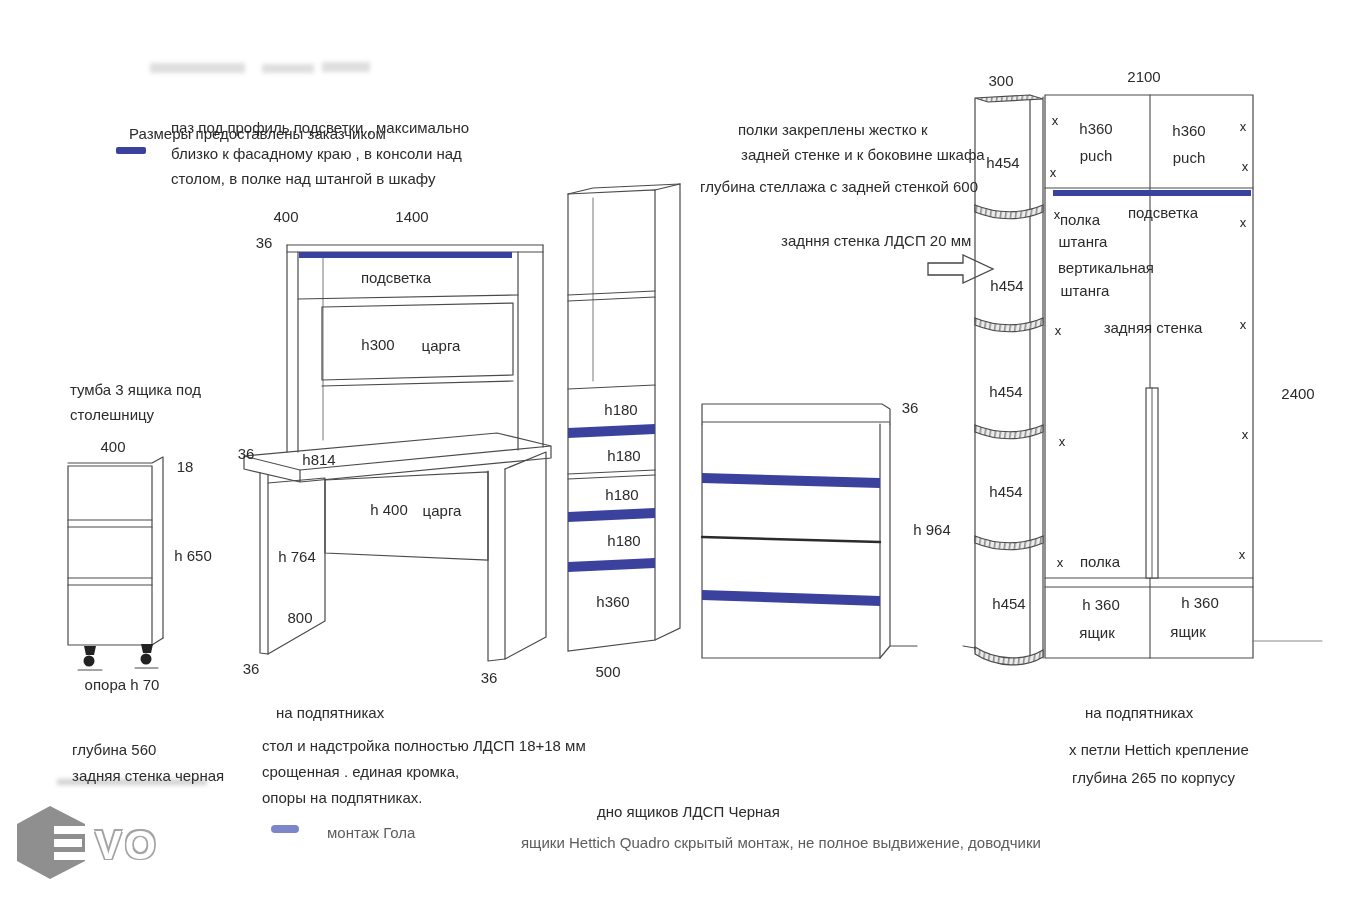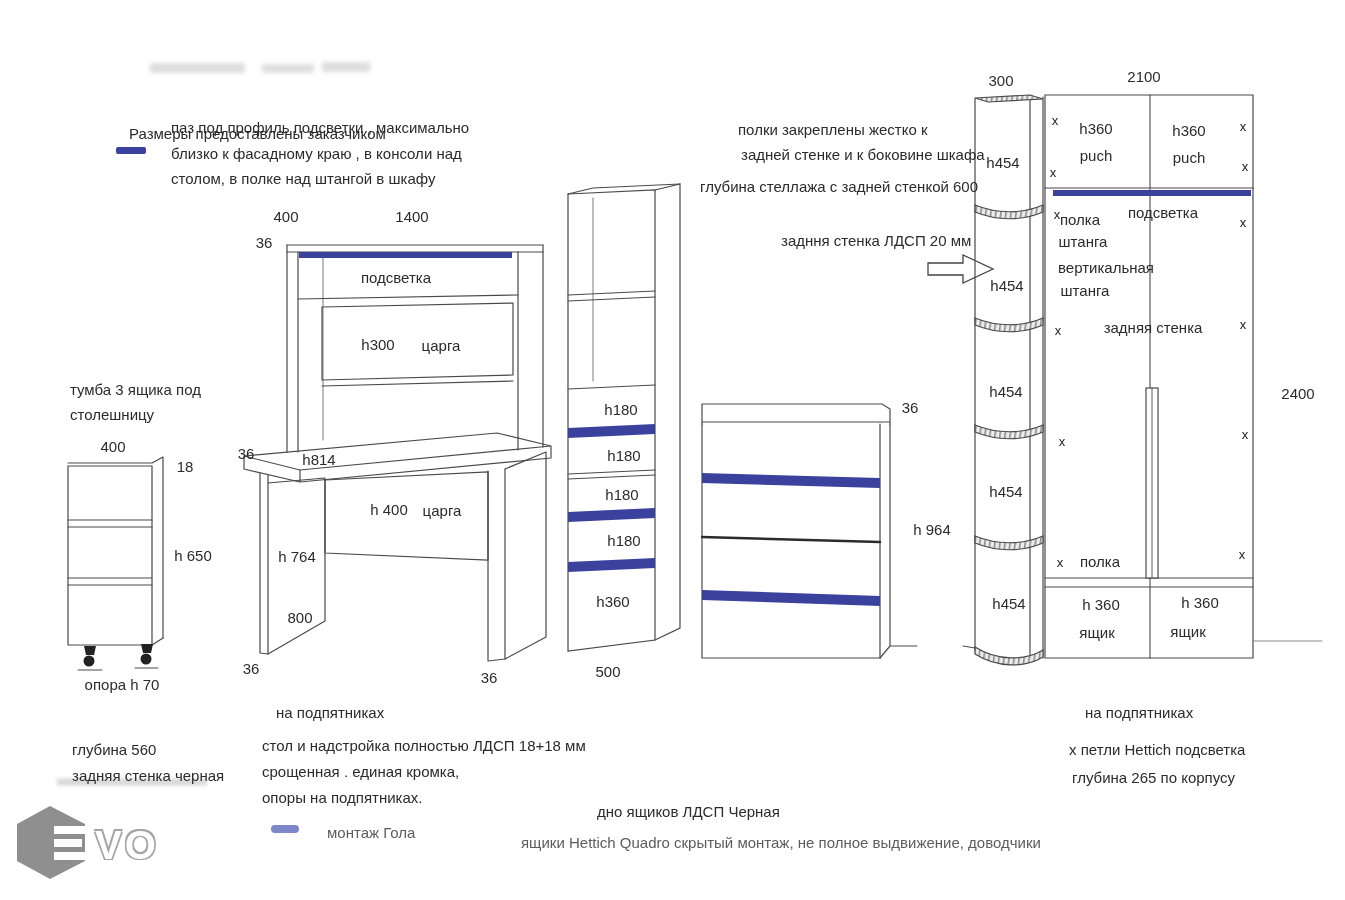--- a/index.html
+++ b/index.html
@@ -223,18 +223,18 @@
     <span class="xm" style="left:1062px;top:441px;">x</span>
     <span class="xm" style="left:1060px;top:562px;">x</span>
     <span class="xm" style="left:1243px;top:126px;">x</span>
     <span class="xm" style="left:1245px;top:166px;">x</span>
     <span class="xm" style="left:1243px;top:222px;">x</span>
     <span class="xm" style="left:1243px;top:324px;">x</span>
     <span class="xm" style="left:1245px;top:434px;">x</span>
     <span class="xm" style="left:1242px;top:554px;">x</span>
 
     <div class="blk" style="left:1085px;top:700px;">на подпятниках</div>
-    <div class="blk" style="left:1069px;top:737px;">х петли Hettich подсветка</div>
+    <div class="blk" style="left:1069px;top:737px;">х петли Hettich крепление</div>
     <div class="blk" style="left:1072px;top:765px;">глубина 265 по корпусу</div>
 
     <span class="logo-vo" style="left:127px;top:845px;">VO</span>
   </div>
 </div>
 
 </body></html>

